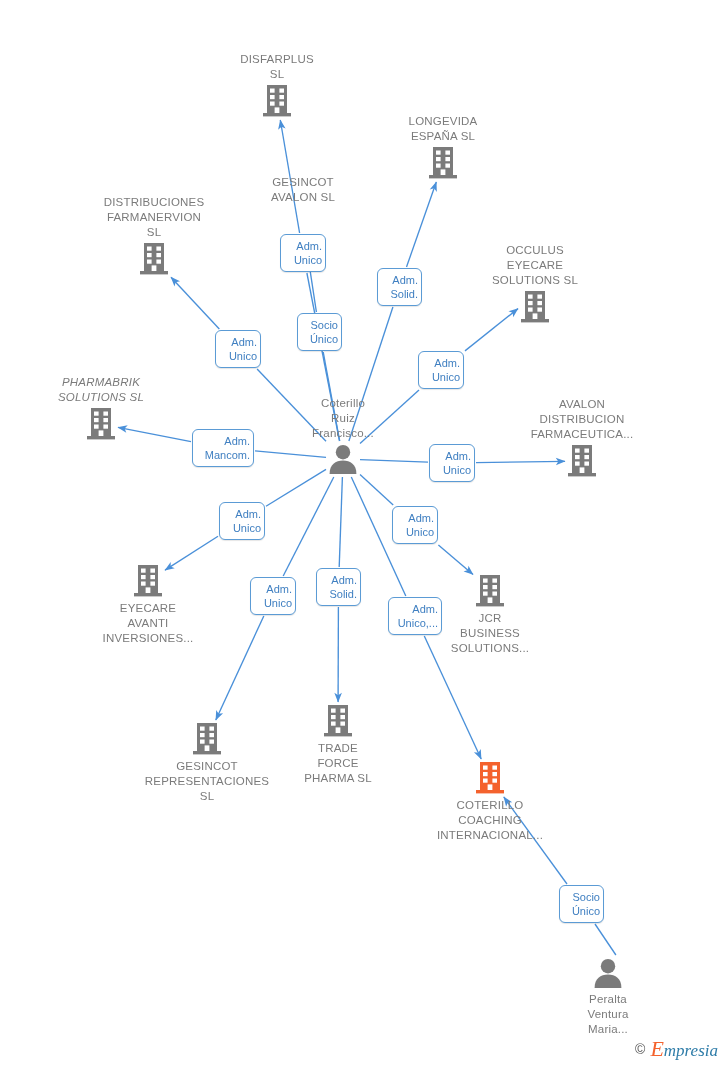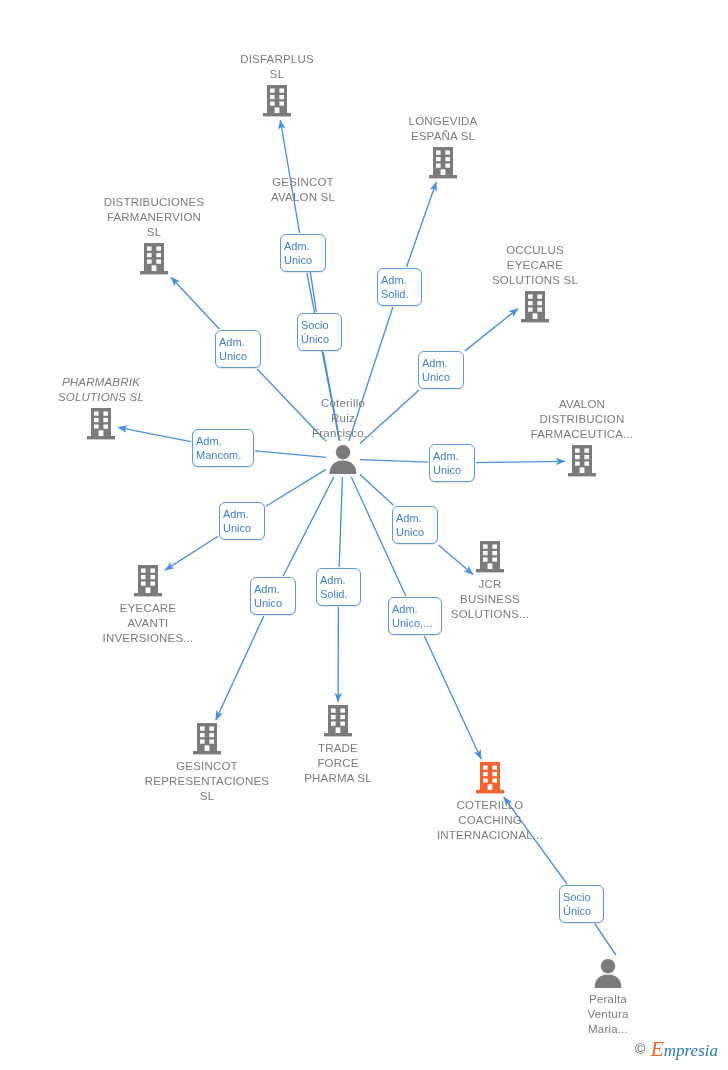--- a/index.html
+++ b/index.html
@@ -54,21 +54,21 @@
 
   .rel-label {
     position: absolute;
     box-sizing: border-box;
     background: #ffffff;
     border: 1.4px solid #5b9bd5;
     border-radius: 6px;
     color: #3f7fc1;
     font-size: 11px;
     line-height: 14px;
-    text-align: left;
+    text-align: right;
     padding: 4px 3px 4px 3px;
     white-space: pre-line;
     cursor: pointer;
     box-shadow: 0 1px 1px rgba(0,0,0,0.10);
   }
   .watermark {
     position: absolute;
     right: 10px;
     bottom: 8px;
     display: flex;
@@ -249,21 +249,21 @@
             <rect x="8" y="11" width="4.6" height="4.2" fill="#ffffff"></rect>
             <rect x="17.4" y="11" width="4.6" height="4.2" fill="#ffffff"></rect>
             <rect x="8" y="17.5" width="4.6" height="4.2" fill="#ffffff"></rect>
             <rect x="17.4" y="17.5" width="4.6" height="4.2" fill="#ffffff"></rect>
             <rect x="12.6" y="23.4" width="4.8" height="5.6" fill="#ffffff"></rect>
           </svg></span>
         <span class="caption" style="color: rgb(123, 123, 123);">EYECARE
 AVANTI
 INVERSIONES...</span>
       </div>
-      <div class="node caption-below" style="left: 490px; top: 540px;">
+      <div class="node caption-below" style="left: 490px; top: 574px;">
         <span class="glyph"><svg width="30" height="34" viewBox="0 0 30 34" aria-hidden="true">
             <rect x="5" y="1" width="20" height="28" fill="#7b7b7b"></rect>
             <rect x="1" y="29" width="28" height="3.4" fill="#7b7b7b"></rect>
             <rect x="8" y="4.5" width="4.6" height="4.2" fill="#ffffff"></rect>
             <rect x="17.4" y="4.5" width="4.6" height="4.2" fill="#ffffff"></rect>
             <rect x="8" y="11" width="4.6" height="4.2" fill="#ffffff"></rect>
             <rect x="17.4" y="11" width="4.6" height="4.2" fill="#ffffff"></rect>
             <rect x="8" y="17.5" width="4.6" height="4.2" fill="#ffffff"></rect>
             <rect x="17.4" y="17.5" width="4.6" height="4.2" fill="#ffffff"></rect>
             <rect x="12.6" y="23.4" width="4.8" height="5.6" fill="#ffffff"></rect>

